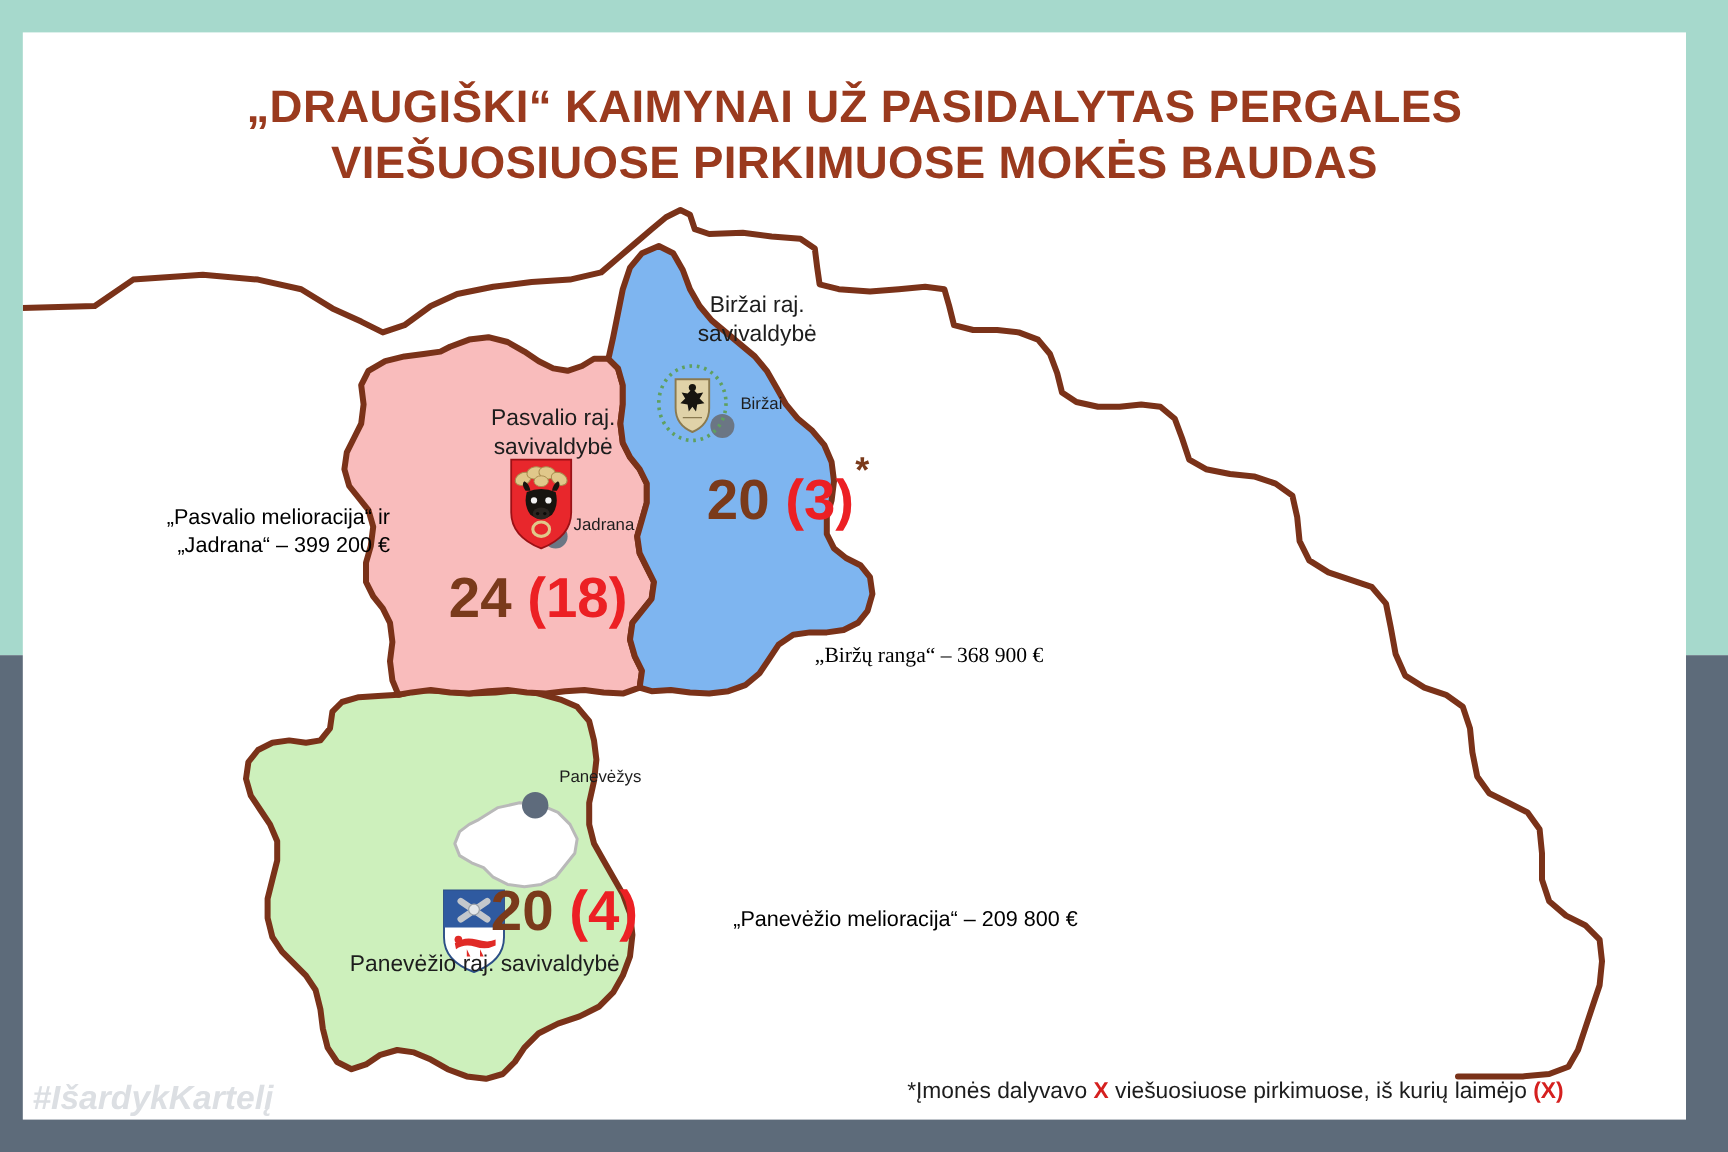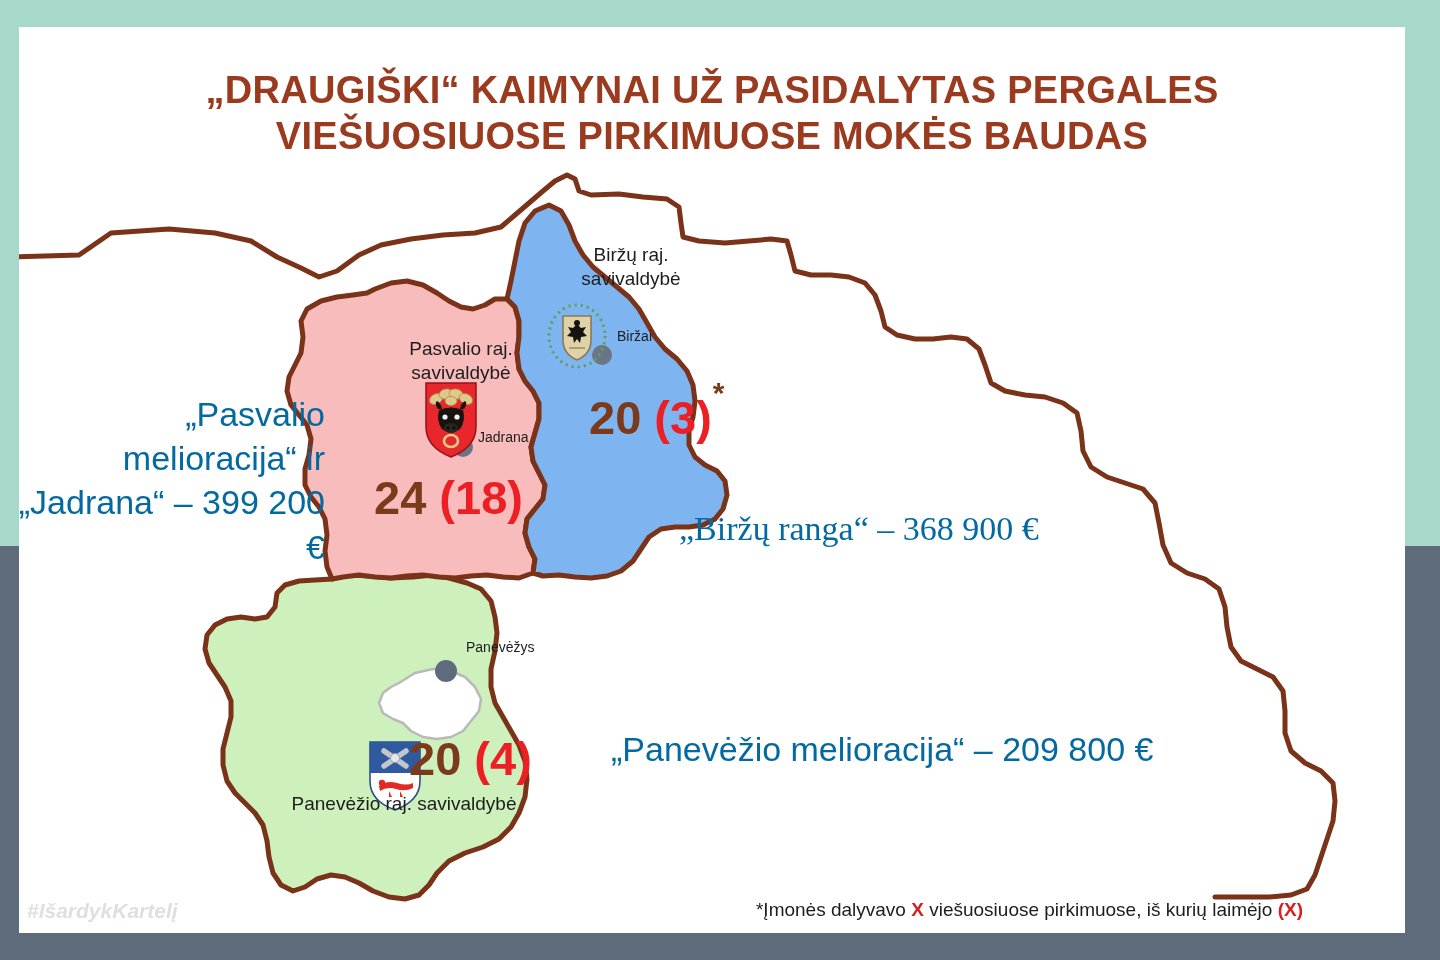--- a/index.html
+++ b/index.html
@@ -50,34 +50,34 @@
   .stat{
     position:absolute;font-weight:bold;font-size:47px;color:#7a3a1b;
     white-space:nowrap;line-height:1;
   }
   .stat .won{color:#ec2024;}
   .stat .ast{
     font-size:30px;color:#7a3a1b;vertical-align:super;
     position:relative;top:-14px;left:1px;
   }
   .side-note{
-    position:absolute;color:#0369a1;font-size:34px;
-    font-weight:500;white-space:pre-line;line-height:1.3;
+    position:absolute;color:#000000;font-size:18px;
+    font-weight:500;white-space:pre-line;line-height:1.3;margin-top:28px;
   }
   #note-pasvalio{text-align:right;}
 
   
   #footnote{
     position:absolute;left:594px;top:872px;width:690px;
     font-size:19px;color:#1d1d1d;white-space:nowrap;text-align:right;
   }
   #footnote .redx{color:#d5201f;font-weight:bold;}
   #watermark{
     position:absolute;left:8px;top:872px;
-    font-size:21px;font-style:italic;font-weight:bold;
+    font-size:28px;font-style:italic;font-weight:bold;
     color:#dcdfe3;white-space:nowrap;
   }
 
   
   .coa{position:absolute;}
 </style>
 </head>
 <body>
 
 <div id="frame-top"></div>
@@ -188,21 +188,21 @@
       <path d="M 12,47 Q 20,41 30,44 Q 40,47 46,44 L 46,49 Q 38,53 29,50 Q 20,47 13,52 Z"></path>
       <circle cx="15" cy="44" r="3.2"></circle>
       <path d="M 22,52 l 3,6 l -3,0 Z"></path>
       <path d="M 33,52 l 3,6 l -3,0 Z"></path>
     </g>
   </svg>
 
   <div class="map-label" style="left:352px;top:310px;width:180px;">Pasvalio raj.
 savivaldybė</div>
 
-  <div class="map-label" style="left:512px;top:216px;width:200px;">Biržų raj.
+  <div class="map-label" style="left:512px;top:216px;width:200px;">Biržai raj.
 savivaldybė</div>
 
   <div class="map-label" style="left:255px;top:765px;width:260px;">Panevėžio raj. savivaldybė</div>
 
   <div class="city-label" style="left:598px;top:301px;">Biržai</div>
 
   <div class="city-label" style="left:459px;top:402px;">Jadrana</div>
 
   <div class="city-label" style="left:447px;top:612px;">Panevėžys</div>
 

